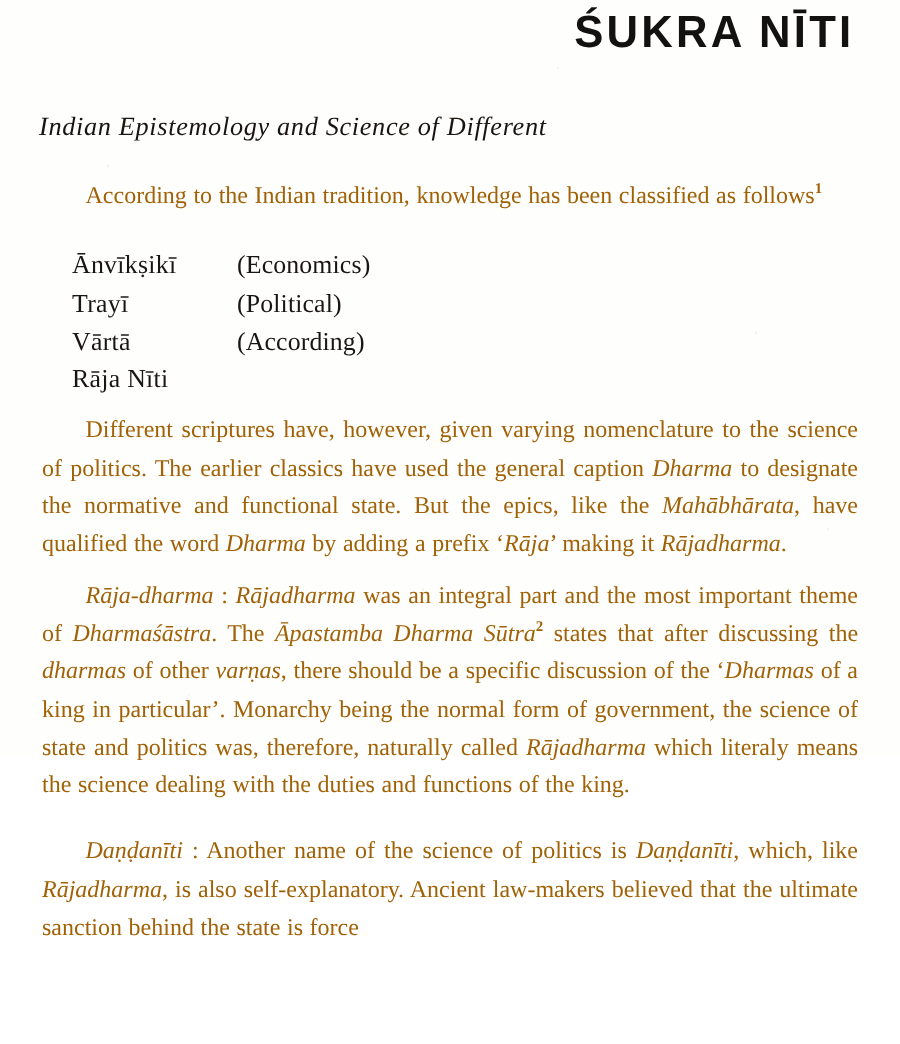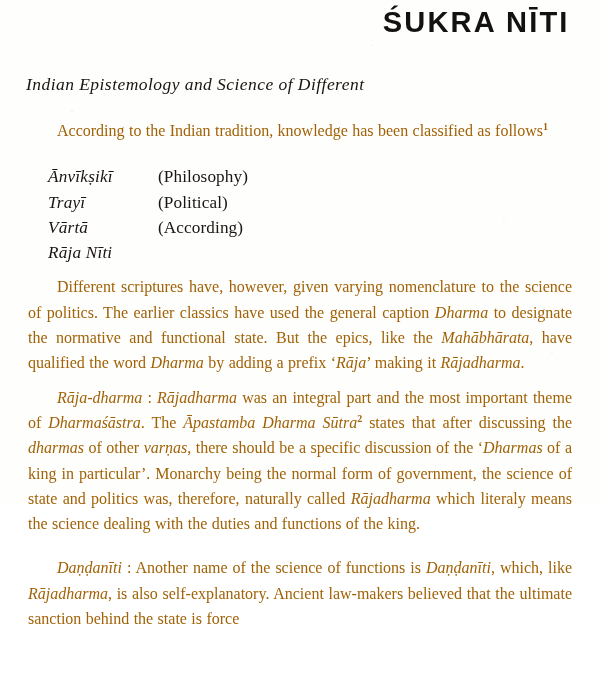--- a/index.html
+++ b/index.html
@@ -91,21 +91,20 @@
     padding: 0;
     list-style: none;
   }
   .termlist li {
     display: flex;
     font-size: 17.2px;
     line-height: 25.3px;
     padding-left: 20px;
   }
   .termlist .term {
-    font-style: italic;
     width: 110px;
     flex: 0 0 110px;
     white-space: nowrap;
     letter-spacing: .2px;
   }
   .termlist .gloss {
     white-space: nowrap;
     letter-spacing: .1px;
   }
 
@@ -127,35 +126,35 @@
 
   <div class="subtitle">Indian Epistemology and Science of Different</div>
 
   <div class="body-block">
 
     <p class="para"><span>According to the Indian tradition, knowledge has been classified as follows</span><sup>1</sup></p>
 
     <ul class="termlist">
       <li>
         <span class="term">Ānvīkṣikī</span>
-        <span class="gloss">(Philosophy)</span>
+        <span class="gloss">(Economics)</span>
       </li>
       <li>
         <span class="term">Trayī</span>
         <span class="gloss">(Political)</span>
       </li>
       <li>
         <span class="term">Vārtā</span>
         <span class="gloss">(According)</span>
       </li>
       <li>
         <span class="term">Rāja Nīti</span>
       </li>
     </ul>
 
     <p class="para gap-before"><span>Different scriptures have, however, given varying nomenclature to the science of politics. The earlier classics have used the general caption </span><i>Dharma</i><span> to designate the normative and functional state. But the epics, like the </span><i>Mahābhārata</i><span>, have qualified the word </span><i>Dharma</i><span> by adding a prefix ‘</span><i>Rāja</i><span>’ making it </span><i>Rājadharma</i><span>.</span></p>
 
     <p class="para gap-before"><i>Rāja-dharma</i><span> : </span><i>Rājadharma</i><span> was an integral part and the most important theme of </span><i>Dharmaśāstra</i><span>. The </span><i>Āpastamba Dharma Sūtra</i><sup>2</sup><span> states that after discussing the </span><i>dharmas</i><span> of other </span><i>varṇas</i><span>, there should be a specific discussion of the ‘</span><i>Dharmas</i><span> of a king in particular’. Monarchy being the normal form of government, the science of state and politics was, therefore, naturally called </span><i>Rājadharma</i><span> which literaly means the science dealing with the duties and functions of the king.</span></p>
 
-    <p class="para gap-before-sm"><i>Daṇḍanīti</i><span> : Another name of the science of functions is </span><i>Daṇḍanīti</i><span>, which, like </span><i>Rājadharma</i><span>, is also self-explanatory. Ancient law-makers believed that the ultimate sanction behind the state is force </span></p>
+    <p class="para gap-before-sm"><i>Daṇḍanīti</i><span> : Another name of the science of politics is </span><i>Daṇḍanīti</i><span>, which, like </span><i>Rājadharma</i><span>, is also self-explanatory. Ancient law-makers believed that the ultimate sanction behind the state is force </span></p>
 
   </div>
 </div>
 
 </body></html>

